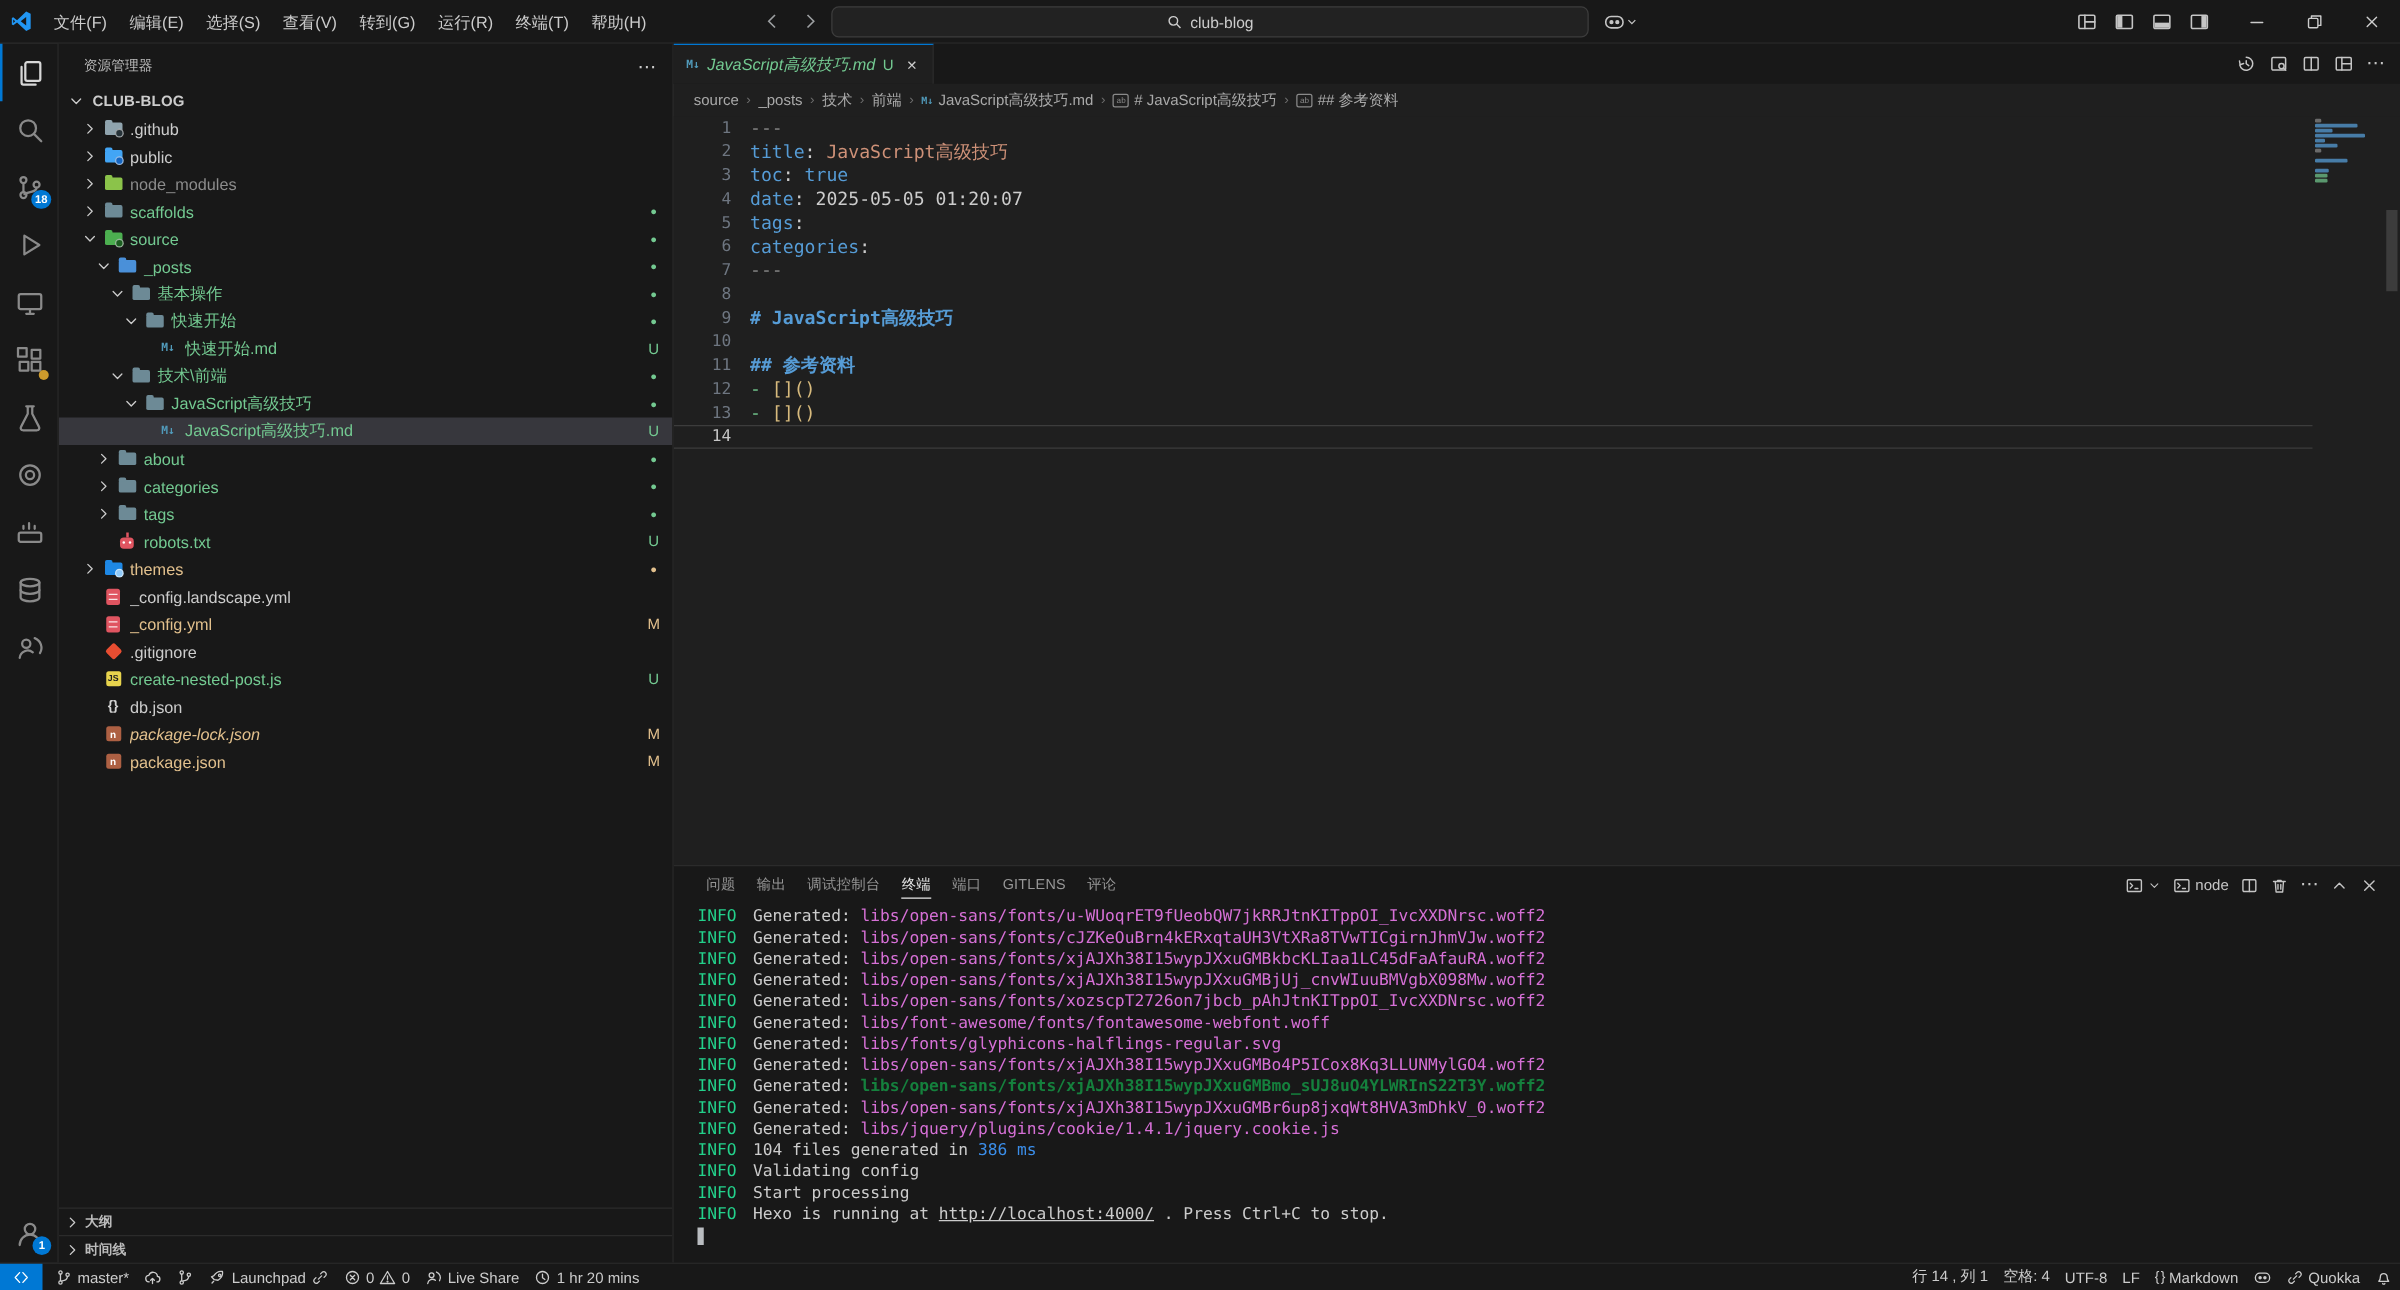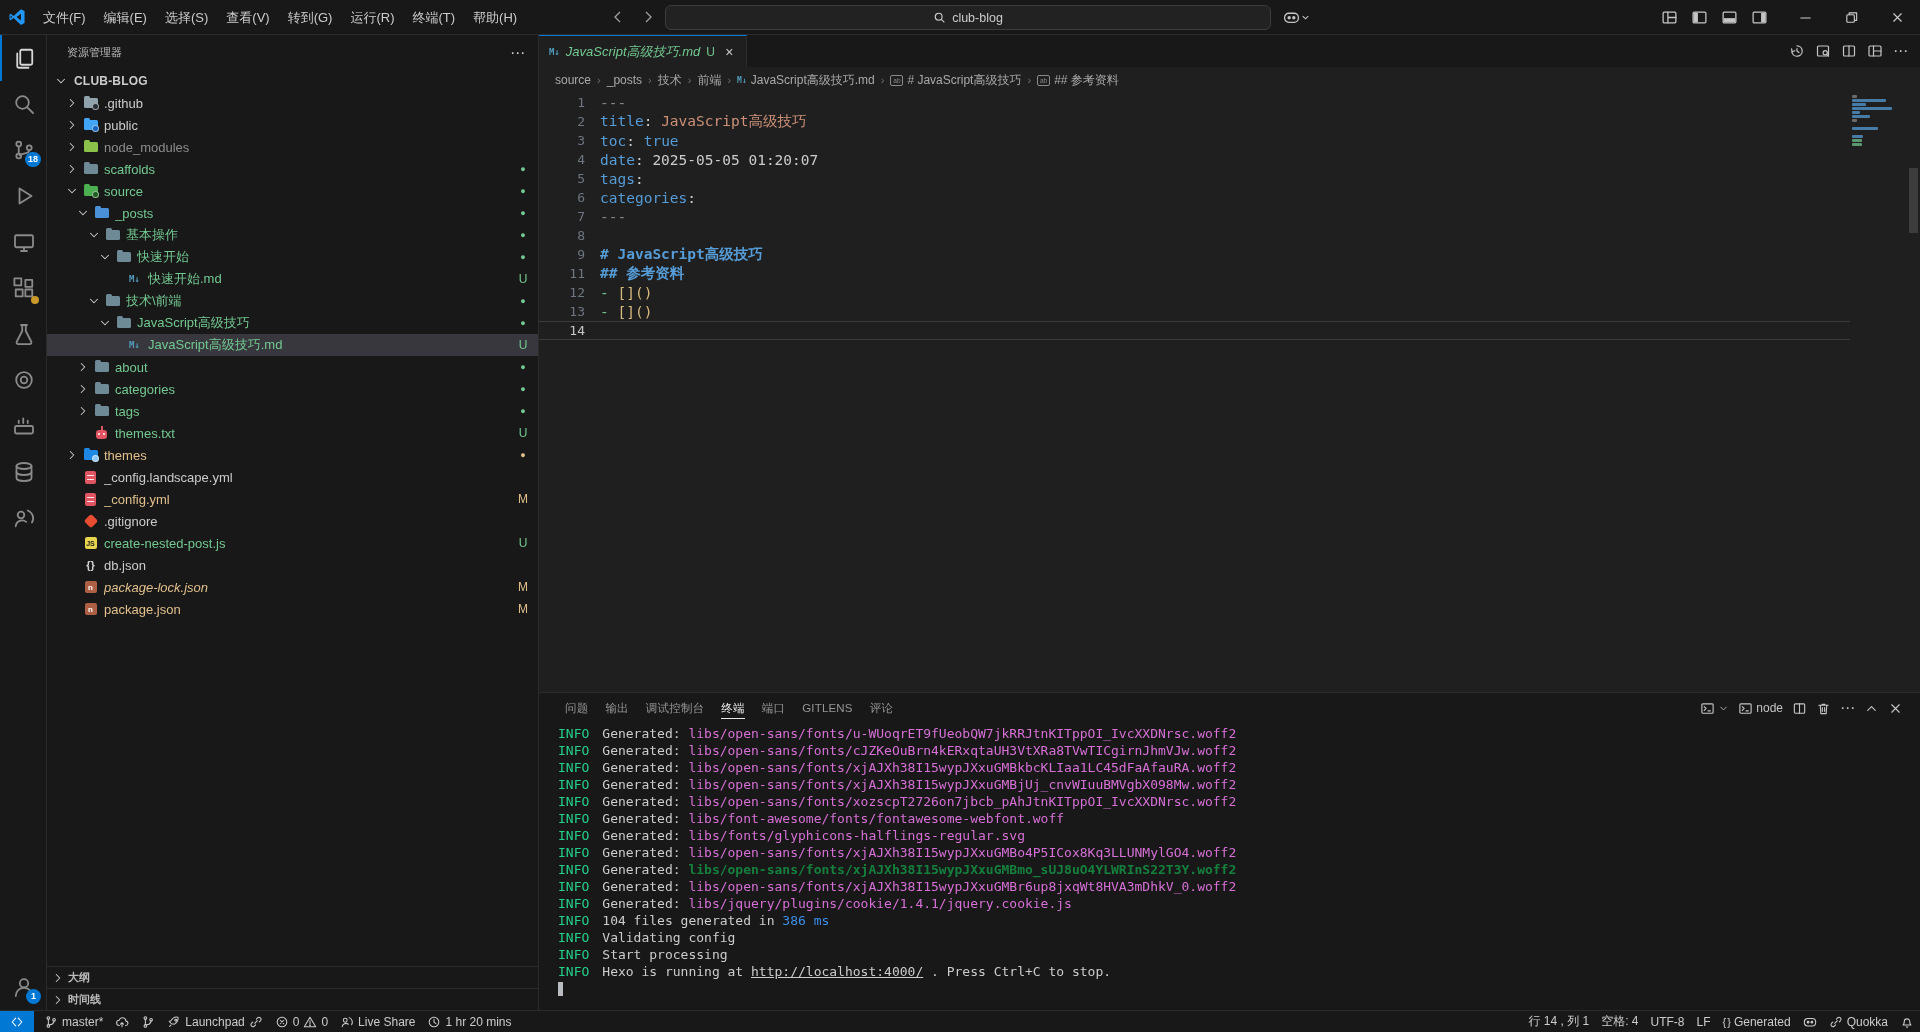--- a/index.html
+++ b/index.html
@@ -532,21 +532,21 @@
               <span class="fold" style="--fc: #6d8a96;"></span>
             </span>
             <span class="tlabel" style="color: rgb(115, 201, 145);">tags</span>
             <span class="tbadge dot" style="color: rgb(115, 201, 145);">●</span>
           </div>
           <div class="trow" style="padding-left: 28px;">
             <span class="tchev"></span>
             <span class="fi">
               <span class="robotI"></span>
             </span>
-            <span class="tlabel" style="color: rgb(115, 201, 145);">themes.txt</span>
+            <span class="tlabel" style="color: rgb(115, 201, 145);">robots.txt</span>
             <span class="tbadge" style="color: rgb(115, 201, 145);">U</span>
           </div>
           <div class="trow" style="padding-left: 17px;">
             <span class="tchev">
               <svg viewBox="0 0 16 16" width="100%" height="100%" fill="none" stroke="currentColor" stroke-width="1.2" stroke-linecap="round" stroke-linejoin="round">
                 <path d="M6 4l4 4-4 4"></path>
               </svg>
             </span>
             <span class="fi">
               <span class="fold" style="--fc: #1e88e5;"></span>
@@ -738,20 +738,24 @@
               <span class="lnum">7</span>
               <span class="ltext"><span style="color: rgb(132, 132, 132);">---</span></span>
             </div>
             <div class="cline">
               <span class="lnum">8</span>
               <span class="ltext"></span>
             </div>
             <div class="cline">
               <span class="lnum">9</span>
               <span class="ltext"><span style="color: rgb(86, 156, 214); font-weight: bold;"># JavaScript高级技巧</span></span>
+            </div>
+            <div class="cline">
+              <span class="lnum">10</span>
+              <span class="ltext"></span>
             </div>
             <div class="cline">
               <span class="lnum">11</span>
               <span class="ltext"><span style="color: rgb(86, 156, 214); font-weight: bold;">## 参考资料</span></span>
             </div>
             <div class="cline">
               <span class="lnum">12</span>
               <span class="ltext"><span style="color: rgb(111, 194, 138);">- </span><span style="color: rgb(215, 186, 125);">[]</span><span style="color: rgb(215, 186, 125);">()</span></span>
             </div>
             <div class="cline">
@@ -968,21 +972,21 @@
           <span>空格: 4</span>
         </div>
         <div class="sitem">
           <span>UTF-8</span>
         </div>
         <div class="sitem">
           <span>LF</span>
         </div>
         <div class="sitem">
           <span class="tbraces">{ }</span>
-          <span>Generated</span>
+          <span>Markdown</span>
         </div>
         <div class="sitem">
           <span class="icon" style="width: 14px; height: 14px;">
             <svg viewBox="0 0 16 16" width="100%" height="100%" fill="none" stroke="currentColor" stroke-width="1.2" stroke-linecap="round" stroke-linejoin="round">
               <rect x="1.5" y="4" width="13" height="8.5" rx="4"></rect>
               <circle cx="5.8" cy="8.2" r="1" fill="currentColor"></circle>
               <circle cx="10.2" cy="8.2" r="1" fill="currentColor"></circle>
             </svg>
           </span>
         </div>

